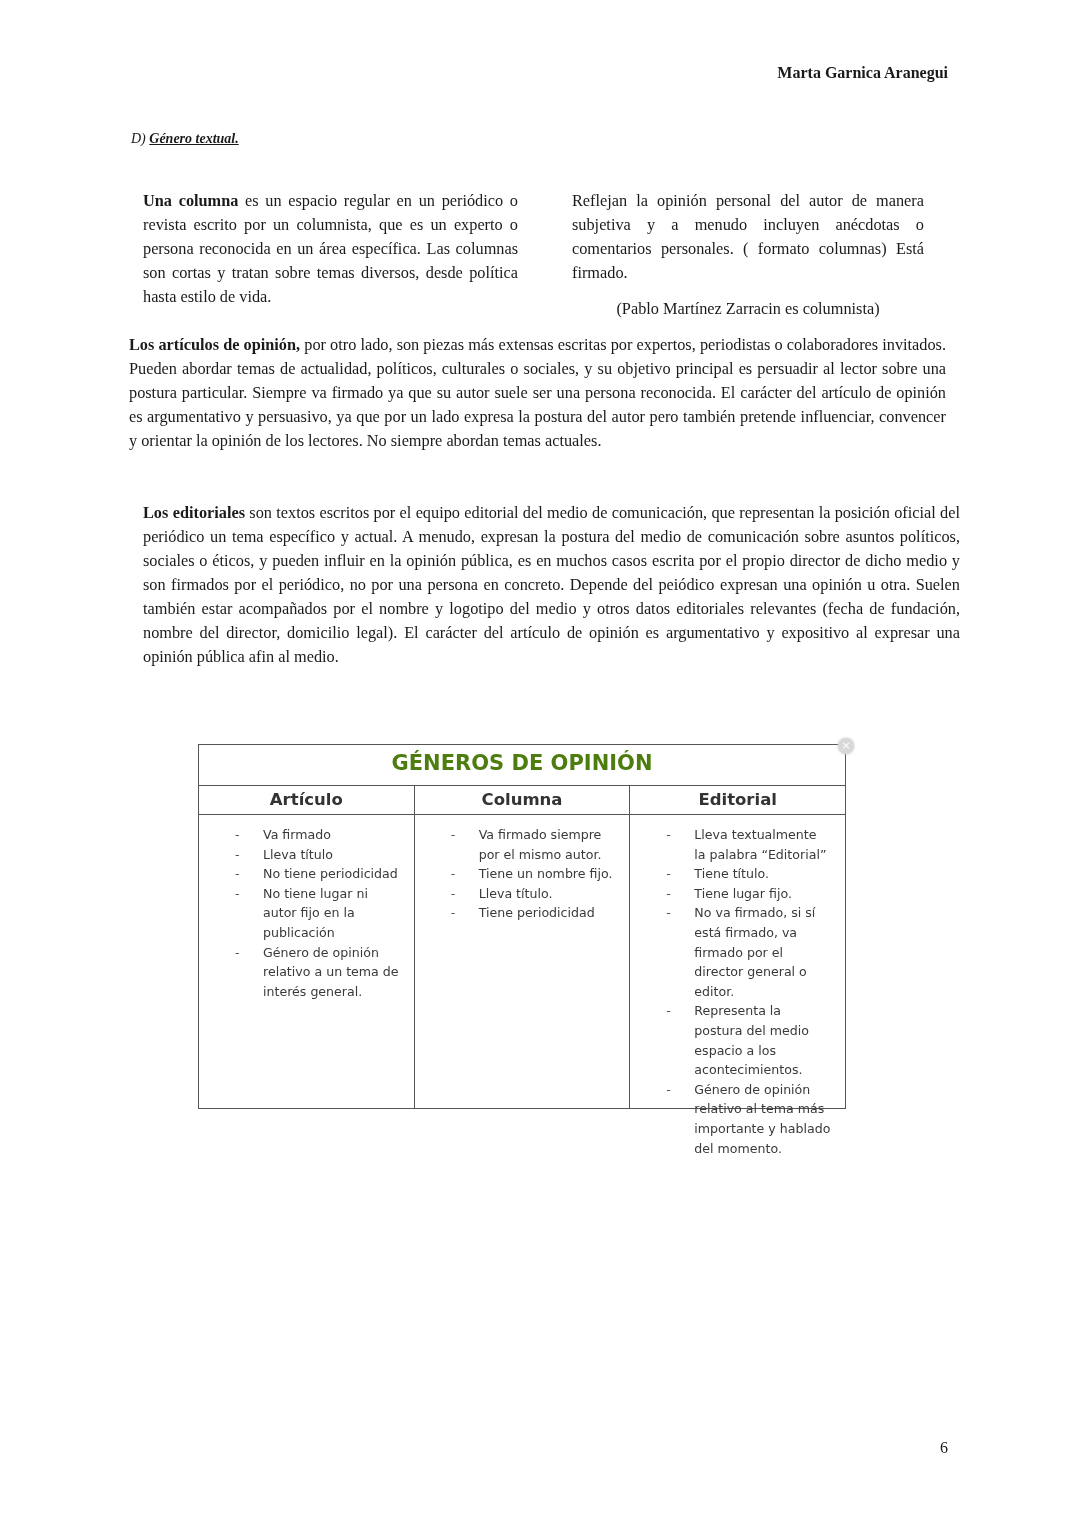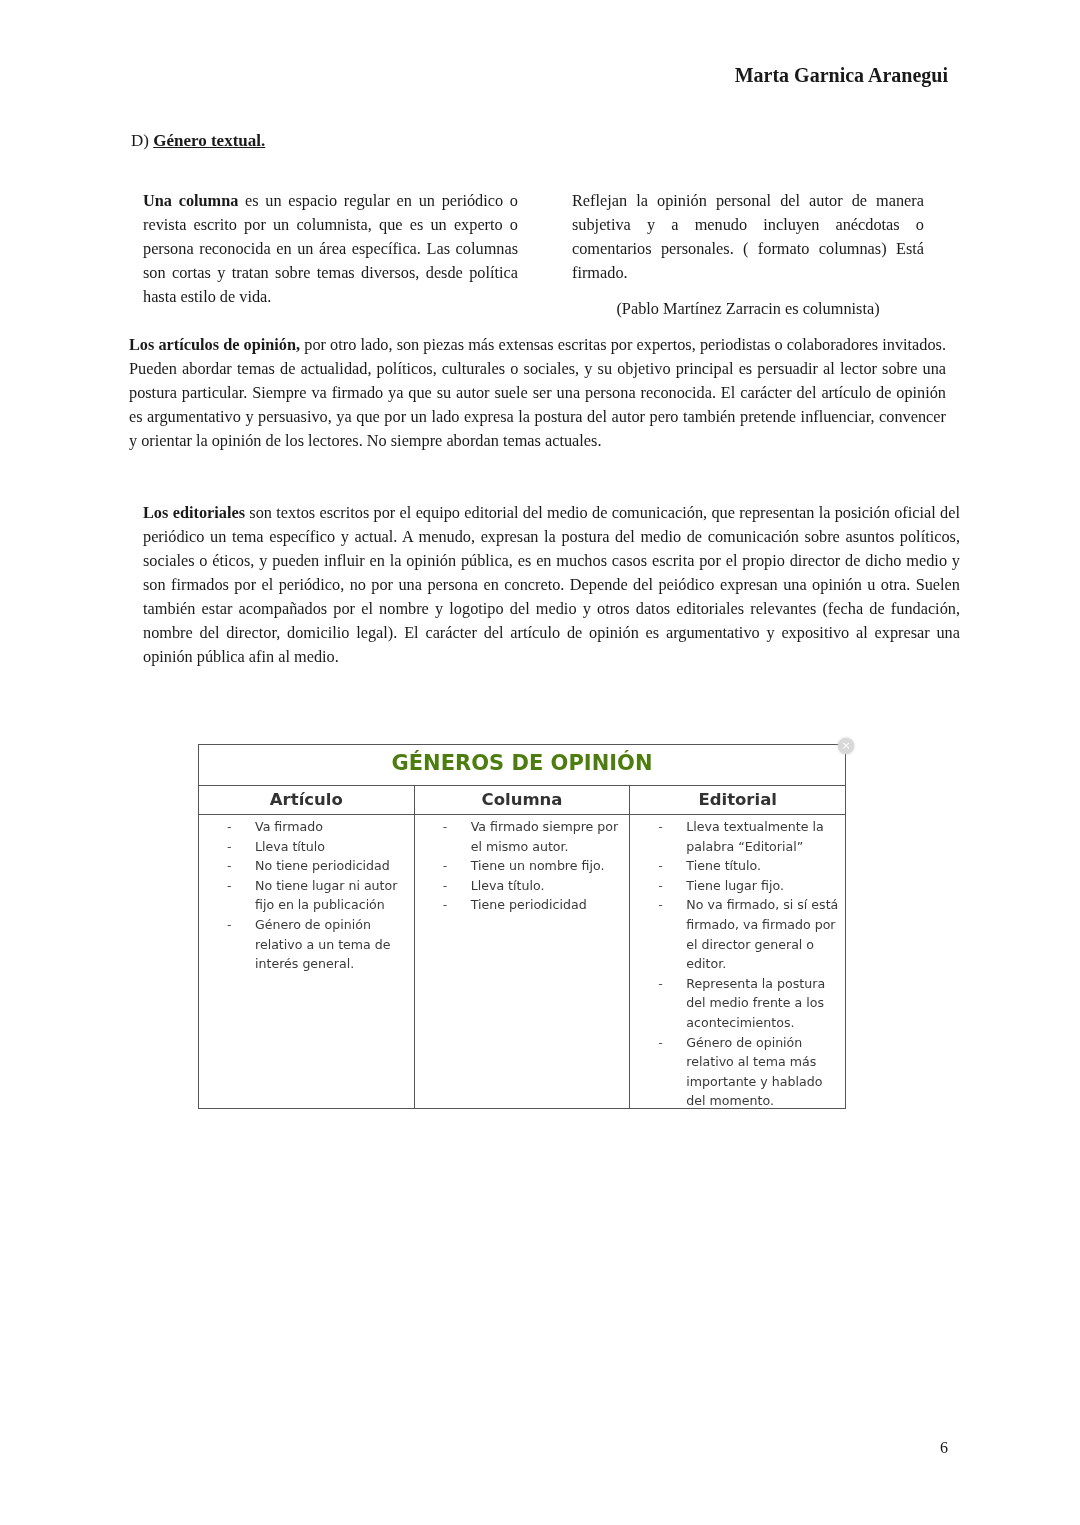--- a/index.html
+++ b/index.html
@@ -1,19 +1,19 @@
 <!DOCTYPE html>
 <html><head>
 <meta charset="utf-8">
 <style>
   html, body { margin: 0; padding: 0; background: #ffffff; }
   body { width: 1080px; height: 1525px; position: relative; overflow: hidden;
          font-family: "Liberation Serif", "DejaVu Serif", serif; color: #1a1a1a; }
-  .author { position: absolute; top: 64px; right: 132px; font-weight: bold; font-size: 20px; }
-  .section-title { position: absolute; top: 131px; left: 131px; font-size: 17px; }
+  .author { position: absolute; top: 64px; right: 132px; font-weight: bold; font-size: 16px; }
+  .section-title { position: absolute; top: 131px; left: 131px; font-size: 14px; font-style: italic; }
   .section-title u { font-weight: bold; }
   .p { font-size: 16.3px; line-height: 24px; text-align: justify; margin: 12px; }
   .col-left { position: absolute; top: 177px; left: 131px; width: 375px; }
   .col-right { position: absolute; top: 177px; left: 560px; width: 376px; }
   .para-articulos { position: absolute; top: 321px; left: 117px; width: 817px; }
   .para-editoriales { position: absolute; top: 489px; left: 131px; width: 817px; }
   .p b { font-weight: bold; }
 
   .table-wrap { position: absolute; top: 744px; left: 198px; width: 648px; height: 359px;
                 font-family: "DejaVu Sans", "Liberation Sans", sans-serif; color: #2c2c2c; }
@@ -22,21 +22,21 @@
                box-sizing: border-box; }
   .tbl-head { display: flex; height: 29px; border-left: 1.5px solid #555; border-right: 1.5px solid #555;
               border-bottom: 1.5px solid #555; box-sizing: border-box; }
   .tbl-head div { flex: 1; text-align: center; font-size: 16.5px; font-weight: bold; line-height: 28px;
                   border-right: 1.5px solid #555; color: #333; }
   .tbl-head div:last-child { border-right: none; }
   .tbl-body { display: flex; height: 294px; border-left: 1.5px solid #555; border-right: 1.5px solid #555;
               border-bottom: 1.5px solid #555; box-sizing: border-box; }
   .tbl-col { flex: 1; border-right: 1.5px solid #555; padding: 2px 6px 0 0; box-sizing: border-box; }
   .tbl-col:last-child { border-right: none; }
-  .tbl-col ul { list-style: none; margin: 0; padding: 0 0 0 56px; }
+  .tbl-col ul { list-style: none; margin: 8px; padding: 0 0 0 56px; }
   .tbl-col li { position: relative; font-size: 12.6px; line-height: 19.6px; color: #3a3a3a; }
   .tbl-col li::before { content: "-"; position: absolute; left: -28px; top: 0; color: #555; }
   .close-badge { position: absolute; top: -6px; right: -8px; width: 16px; height: 16px; border-radius: 50%;
                  background: #d8d8d8; box-shadow: 0 0 3px #ccc; color: #fff; font-size: 11px;
                  text-align: center; line-height: 16px; font-family: "DejaVu Sans", sans-serif; }
   .page-number { position: absolute; top: 1439px; left: 940px; font-size: 16px; }
 </style>
 </head>
 <body>
 
@@ -82,20 +82,20 @@
         <li>Lleva título.</li>
         <li>Tiene periodicidad</li>
       </ul>
     </div>
     <div class="tbl-col">
       <ul>
         <li>Lleva textualmente la palabra “Editorial”</li>
         <li>Tiene título.</li>
         <li>Tiene lugar fijo.</li>
         <li>No va firmado, si sí está firmado, va firmado por el director general o editor.</li>
-        <li>Representa la postura del medio frente a los acontecimientos.</li>
+        <li>Representa la postura del medio espacio a los acontecimientos.</li>
         <li>Género de opinión relativo al tema más importante y hablado del momento.</li>
       </ul>
     </div>
   </div>
 </div>
 
 <div class="page-number">6</div>
 
 </body></html>

